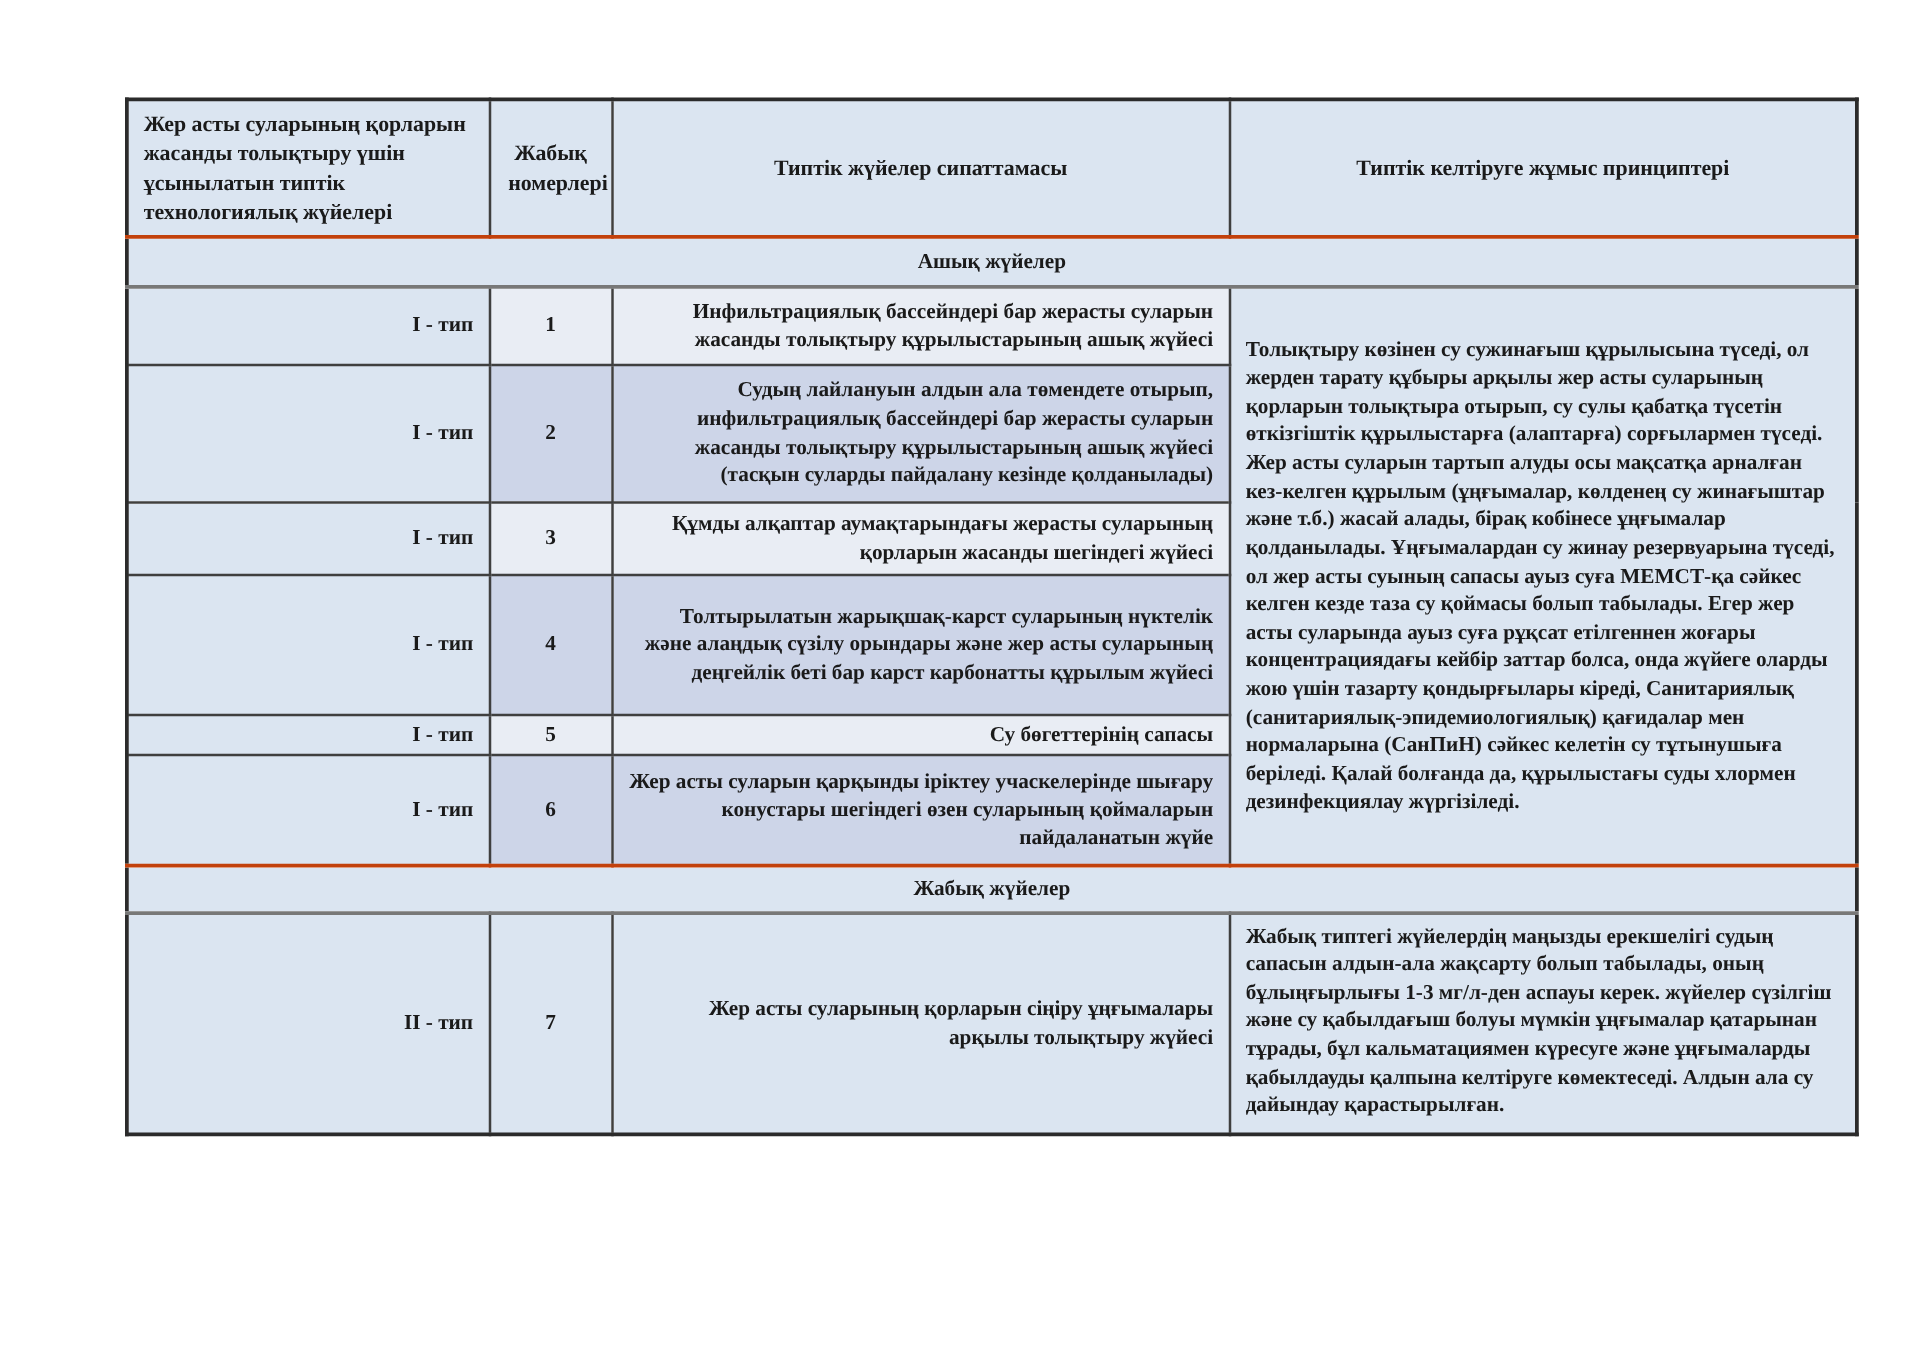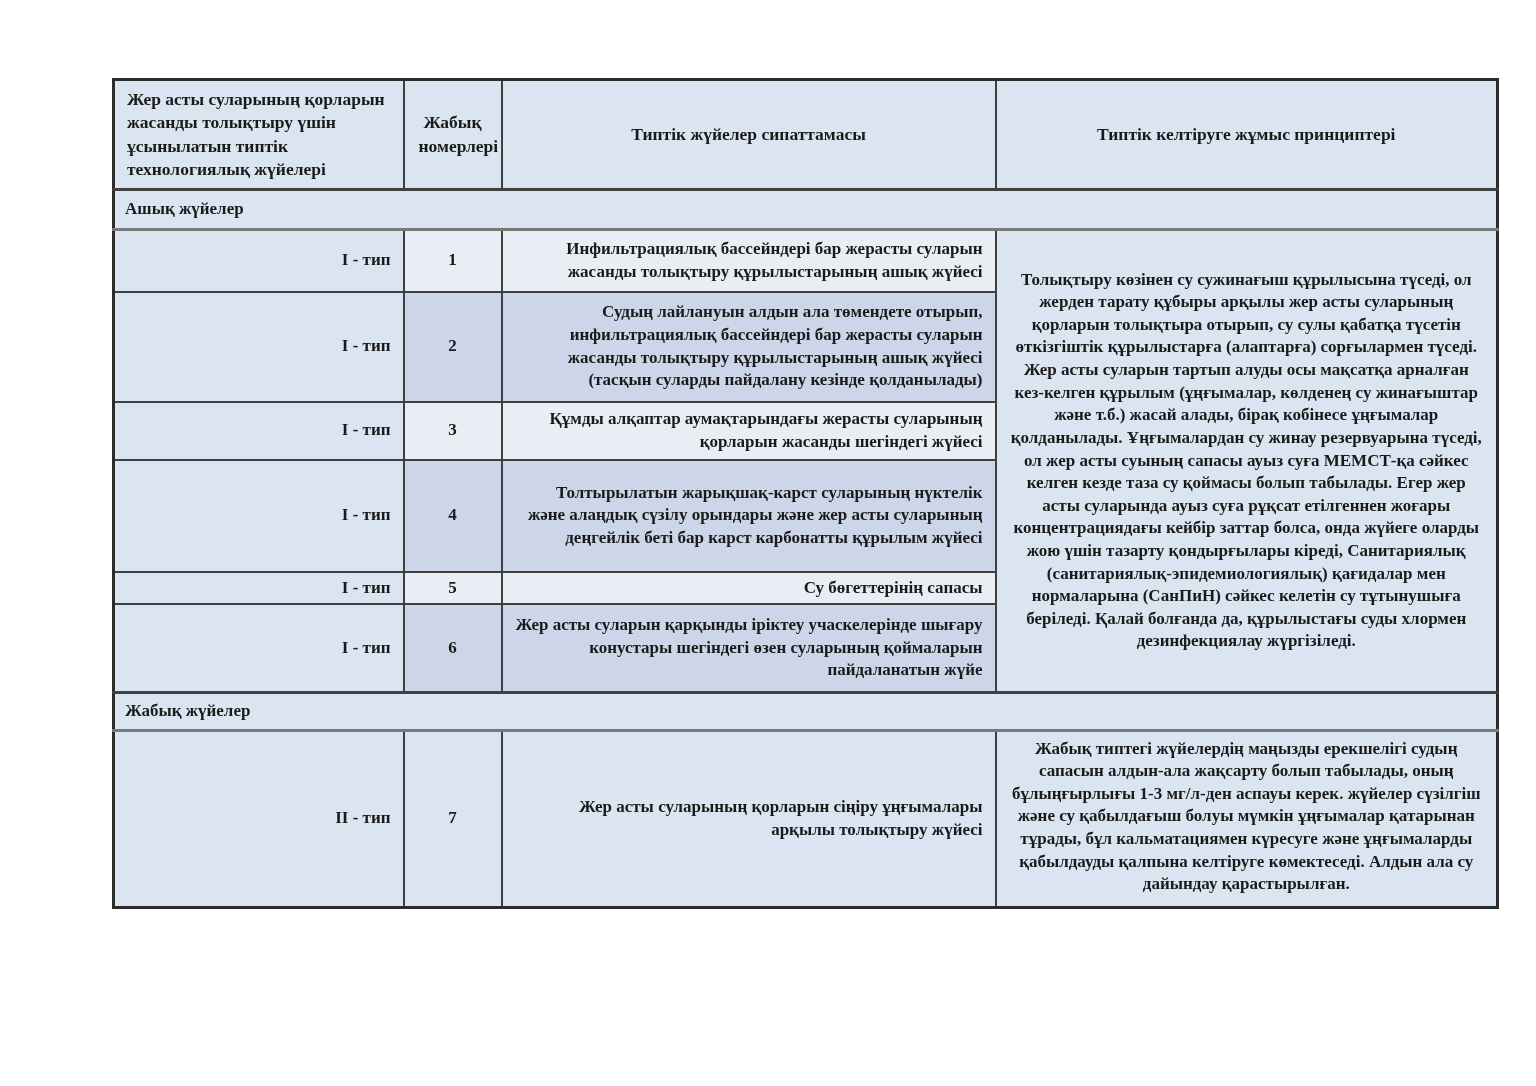--- a/index.html
+++ b/index.html
@@ -6,21 +6,21 @@
   html, body { background: #ffffff; }
   body {
     width: 1536px; height: 1086px;
     position: relative;
     font-family: "Liberation Serif", "DejaVu Serif", serif;
     color: var(--text, #1a1a1a);
   }
   .page { position: absolute; inset: 0; background: #fff; }
   table.systems {
     position: absolute;
-    left: 112px; top: 78px;
+    left: 100px; top: 78px;
     width: 1384px;
     border-collapse: collapse;
     table-layout: fixed;
     border: 3px solid #2b2b2b;
     font-weight: bold;
     font-size: 17px;
     line-height: 1.33;
   }
   td, th {
     border: 2px solid #3f3f3f;
@@ -28,30 +28,30 @@
     font-weight: bold;
     overflow: hidden;
   }
   th { font-size: 17.5px; }
   .c-light  { background: var(--light-blue, #dbe5f1); }
   .c-row-light { background: var(--row-light, #e9edf4); }
   .c-row-dark  { background: var(--row-dark, #cdd5e8); }
   .h-col1 { text-align: left; padding: 6px 12px; }
   .h-center { text-align: center; padding: 6px 14px; }
   .section-row td {
-    text-align: left;
+    text-align: center;
     padding: 6px 10px;
-    border-top: 3px solid #404040;
+    border-top: 3px solid #c2410c;
     border-bottom: 3px solid #787878;
     background: var(--light-blue, #dbe5f1);
   }
   .type-cell { text-align: right; padding: 4px 12px; }
   .num-cell  { text-align: center; padding: 2px 4px; }
   .desc-cell { text-align: right; padding: 4px 12px; }
-  .principle-cell { text-align: center; padding: 8px 12px; vertical-align: middle; }
+  .principle-cell { text-align: left; padding: 8px 12px; vertical-align: middle; }
 </style>
 </head>
 <body>
 
 <div class="page">
   <table class="systems">
     <colgroup>
       <col style="width:290px">
       <col style="width:98px">
       <col style="width:494px">

